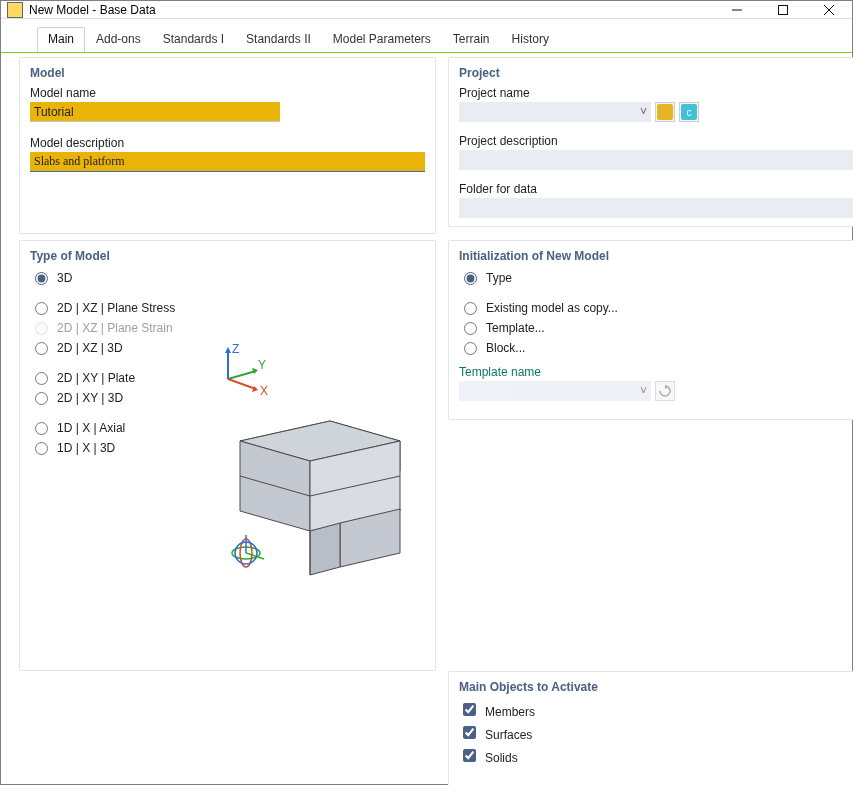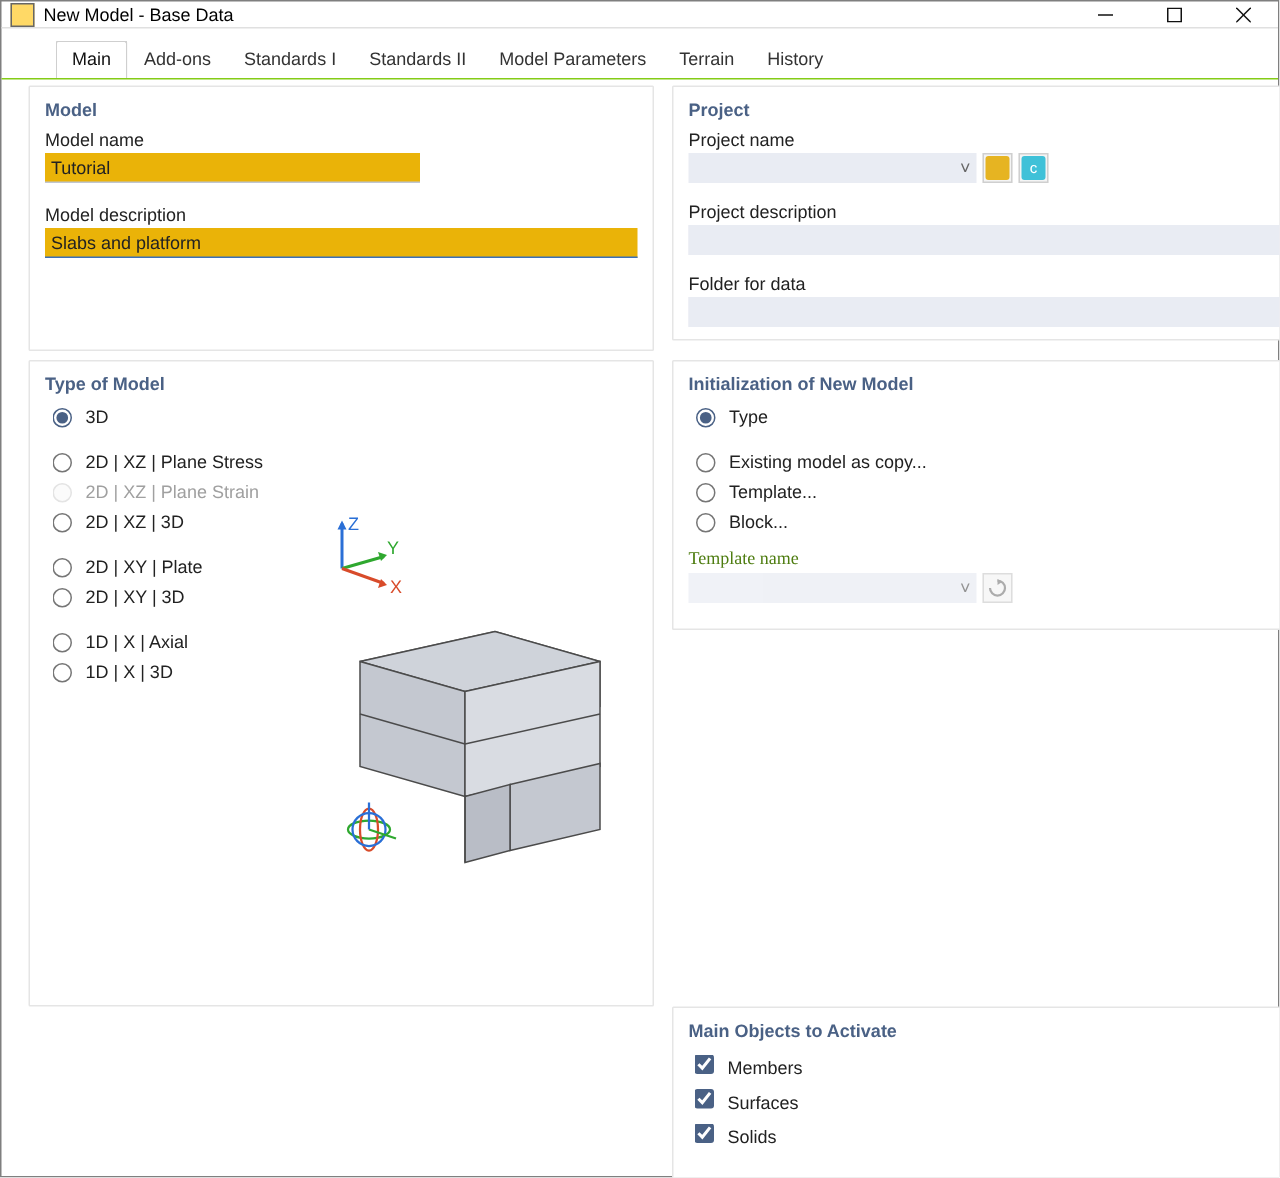--- a/index.html
+++ b/index.html
@@ -47,21 +47,21 @@
   .panel-head {
     color: #4a6185; font-weight: bold; margin-bottom: 6px;
   }
   .field-label { color: #222; margin-top: 6px; }
   .textfield {
     display: block; width: 250px; height: 20px; background: #eab308;
     border: none; border-bottom: 1px solid #bfc6d1; padding: 2px 4px; margin-top: 2px;
     color: #222;
   }
   .textfield.focus {
-    border-bottom: 1px solid #3a6fb7; width: 395px;
+    border-bottom: 1px solid #3a6fb7; width: 395px; font-family: Liberation Serif, serif;
   }
   .readonly-field {
     width: 395px; height: 20px; background: #e9ecf3; border: 1px solid #e9ecf3;
     margin-top: 2px;
   }
   .select-combo {
     display: flex; gap: 4px; margin-top: 2px; align-items: center;
   }
   .combo {
     width: 192px; height: 20px; background: #e9ecf3; border: none;
@@ -90,21 +90,21 @@
 
   input[type=radio], input[type=checkbox] {
     width: 13px; height: 13px; accent-color: #4a6185;
   }
 
   .illus { position: absolute; right: 10px; top: 90px; width: 215px; height: 250px; }
 
   .template-row { margin-top: 10px; }
   .template-row .combo { width: 192px; background:#e9ecf3; opacity:.7; }
   .template-row .iconbtn { opacity: .7; }
-  .template-label { color: #4d7c0f; font-family: Liberation Serif, serif; }
+  .template-label { color: #0f766e; }
 
   svg text { font-family: inherit; }
 </style>
 </head>
 <body>
 
 <div class="window">
 
   <div class="titlebar">
     <span class="appicon"></span>

